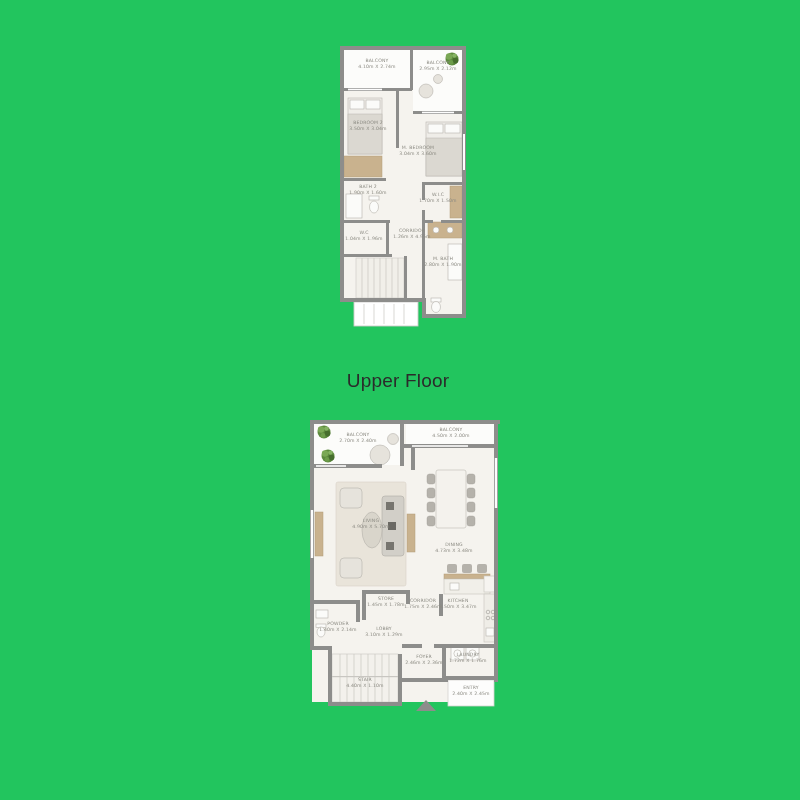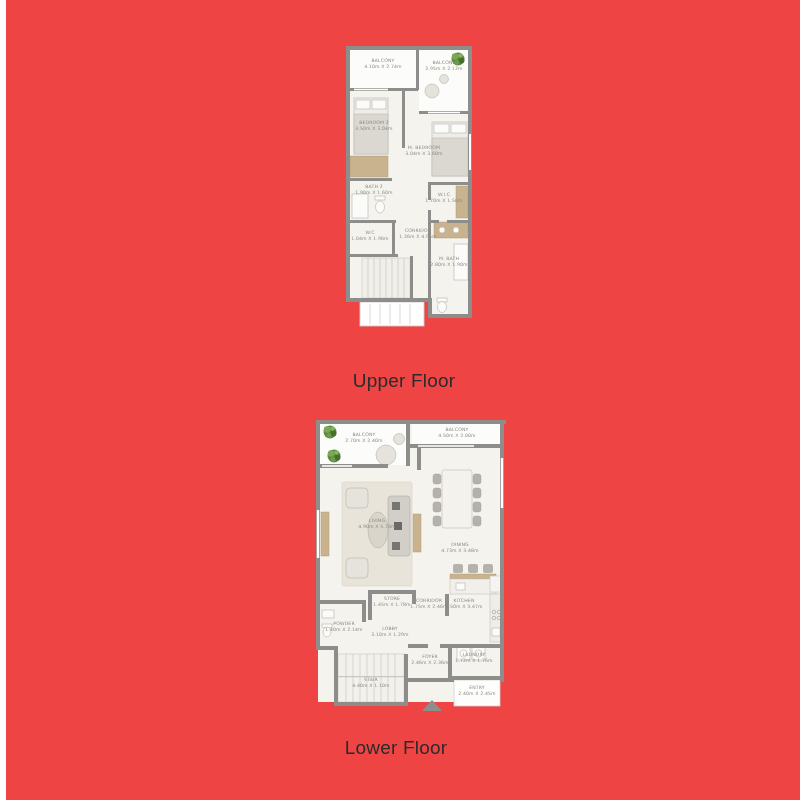--- a/index.html
+++ b/index.html
@@ -1,18 +1,18 @@
 <!DOCTYPE html>
 <html><head>
 <meta charset="utf-8">
 <style>
   html,body{margin:0;padding:0;}
   body{width:800px;height:800px;background:#ffffff;position:relative;overflow:hidden;
        font-family:"Liberation Sans", sans-serif;}
-  .canvas{position:absolute;inset:0;background:#ef4444;margin-left:6px;}
+  .canvas{position:absolute;inset:0;background:#22c55e;}
   .plan{position:absolute;}
   .plan-upper{left:338px;top:44px;width:130px;height:288px;}
   .plan-lower{left:308px;top:418px;width:195px;height:294px;}
   .floor-title{position:absolute;text-align:center;color:#2b2b2b;font-size:19px;
                font-weight:400;letter-spacing:0.2px;line-height:23px;}
   .title-upper{left:298px;top:369px;width:200px;}
   .title-lower{left:290px;top:736px;width:200px;}
   .lbl{font-family:"DejaVu Sans", sans-serif;font-size:4.6px;fill:#8b8a82;
        text-anchor:middle;letter-spacing:0.15px;}
   .furn{fill:#e6e3dc;stroke:#b5b2ab;stroke-width:0.6;}
@@ -300,15 +300,14 @@
       <text class="lbl" x="116" y="246">2.46m X 2.36m</text>
       <text class="lbl" x="160" y="238">LAUNDRY</text>
       <text class="lbl" x="160" y="244">1.72m X 1.76m</text>
       <text class="lbl" x="57" y="263">STAIR</text>
       <text class="lbl" x="57" y="269">4.40m X 1.10m</text>
       <text class="lbl" x="163" y="271">ENTRY</text>
       <text class="lbl" x="163" y="277">2.40m X 2.45m</text>
     </g>
   </svg>
 
-  <div class="floor-title title-lower">Lower Floor</div>
 
 </div>
 
 </body></html>

